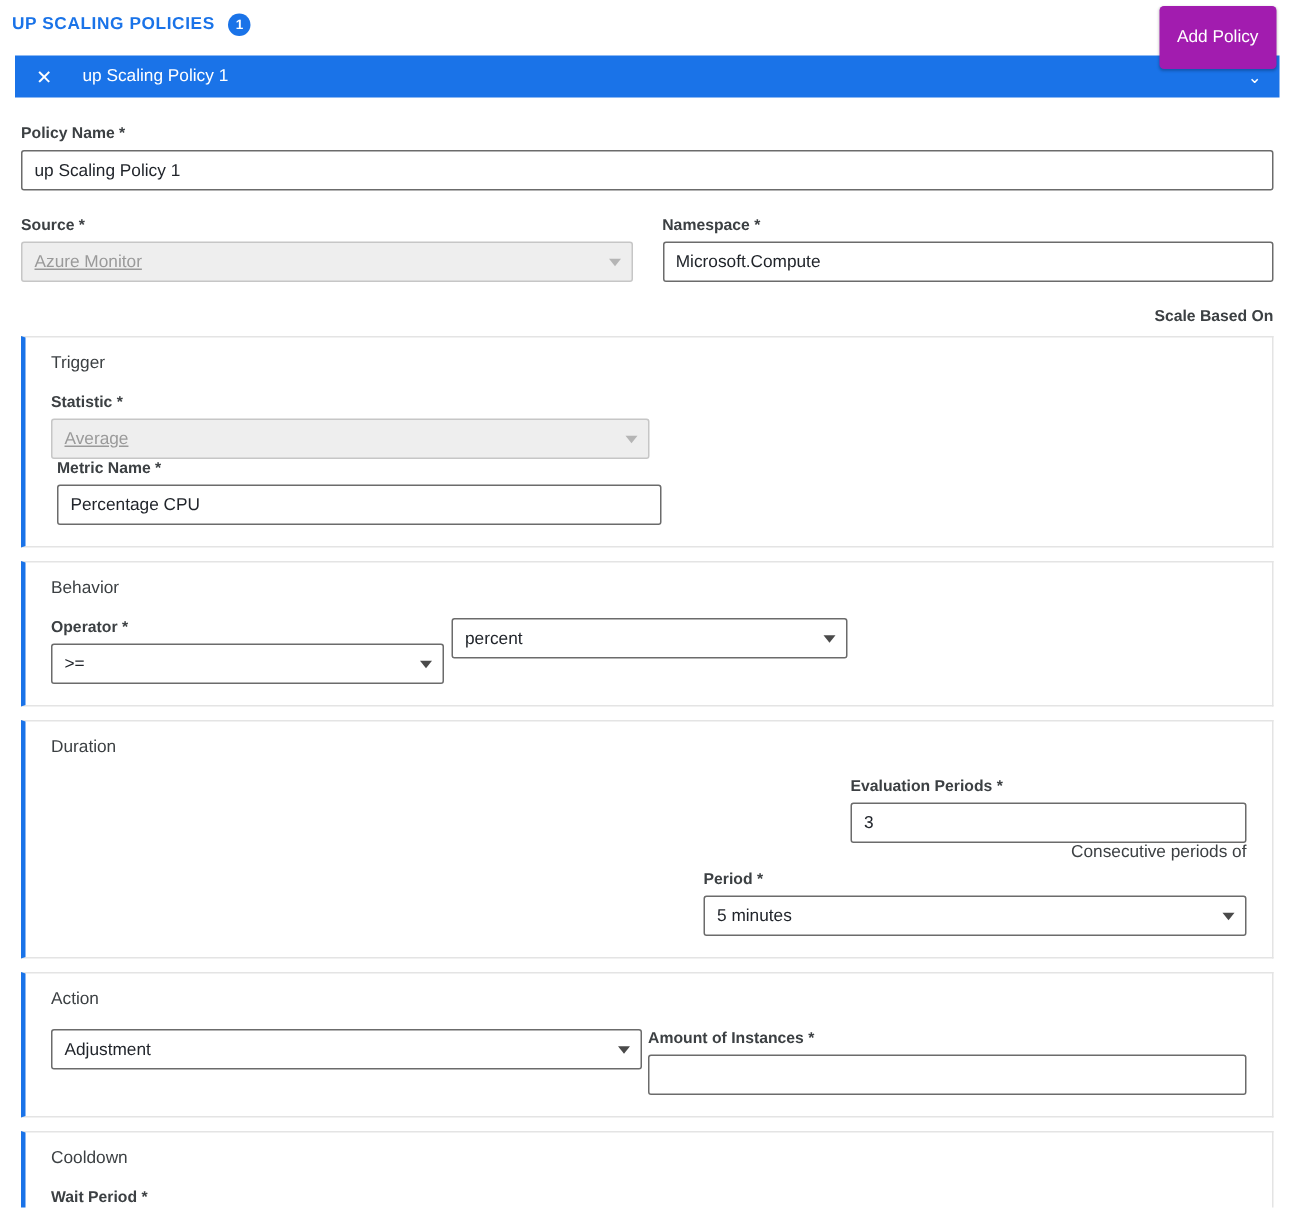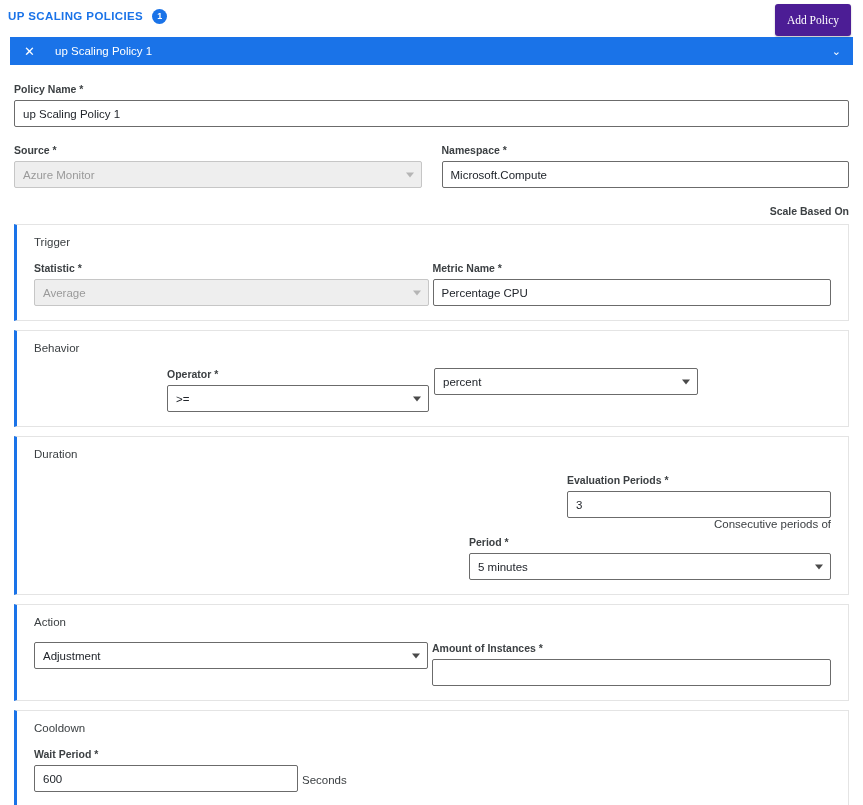--- a/index.html
+++ b/index.html
@@ -33,28 +33,28 @@
     color: #fff;
     font-size: 9px;
     display: flex; align-items: center; justify-content: center;
     margin-left: 9px;
     font-weight: bold;
   }
   .add-policy-btn {
     position: absolute;
     right: 12px;
     top: 4px;
-    background: #4c1d95;
+    background: #a21caf;
     color: #fff;
     border: none;
     border-radius: 3px;
     font-size: 11.5px;
-    font-family: Liberation Serif, serif;
+    font-family: Liberation Sans, sans-serif;
     padding: 0 12px;
-    height: 32px;
+    height: 42px;
     line-height: 24px;
     cursor: pointer;
     box-shadow: 0 1px 2px rgba(0,0,0,.25);
   }
 
   
   .accordion-header {
     height: 28px;
     background: #1a73e8;
     color: #fff;
@@ -149,25 +149,25 @@
     margin-bottom: 9px;
     padding: 11px 17px 14px 17px;
     position: relative;
   }
   .card-title {
     font-size: 11.5px;
     color: #3c4043;
     margin-bottom: 14px;
   }
 
-  .two-col { display: flex; }
+  .two-col { display: flex; flex-direction: column; }
   .col-a { width: 399px; }
   .col-b { width: 403px; margin-left: 4px; }
 
-  .behavior-cols { display: flex; justify-content: center; }
+  .behavior-cols { display: flex; }
   .bcol1 { width: 262px; }
   .bcol2 { width: 267px; margin-left: 5px; }
   .bcol3 { width: 264px; margin-left: 5px; }
 
   .dur-cols { display: flex; align-items: flex-end; flex-direction: column; }
   .dcol1 { width: 264px; }
   .dmid {
     font-size: 11.5px;
     color: #3c4043;
     padding: 0 0 6px 38px;
@@ -180,21 +180,21 @@
   .acol2 { width: 403px; margin-left: 4px; }
 
   .cool-cols { display: flex; align-items: flex-end; }
   .ccol1 { width: 264px; }
   .cmid {
     font-size: 11.5px;
     color: #3c4043;
     padding: 0 0 6px 4px;
   }
 
-  .field-placeholder { color: #9a9a9a; }
+  .field-placeholder { color: #9a9a9a; text-decoration: underline; }
 </style>
 </head>
 <body>
 
 <div class="topbar">
   <span class="topbar-title">UP SCALING POLICIES</span>
   <span class="count-badge">1</span>
   <button class="add-policy-btn">Add Policy</button>
 </div>
 

